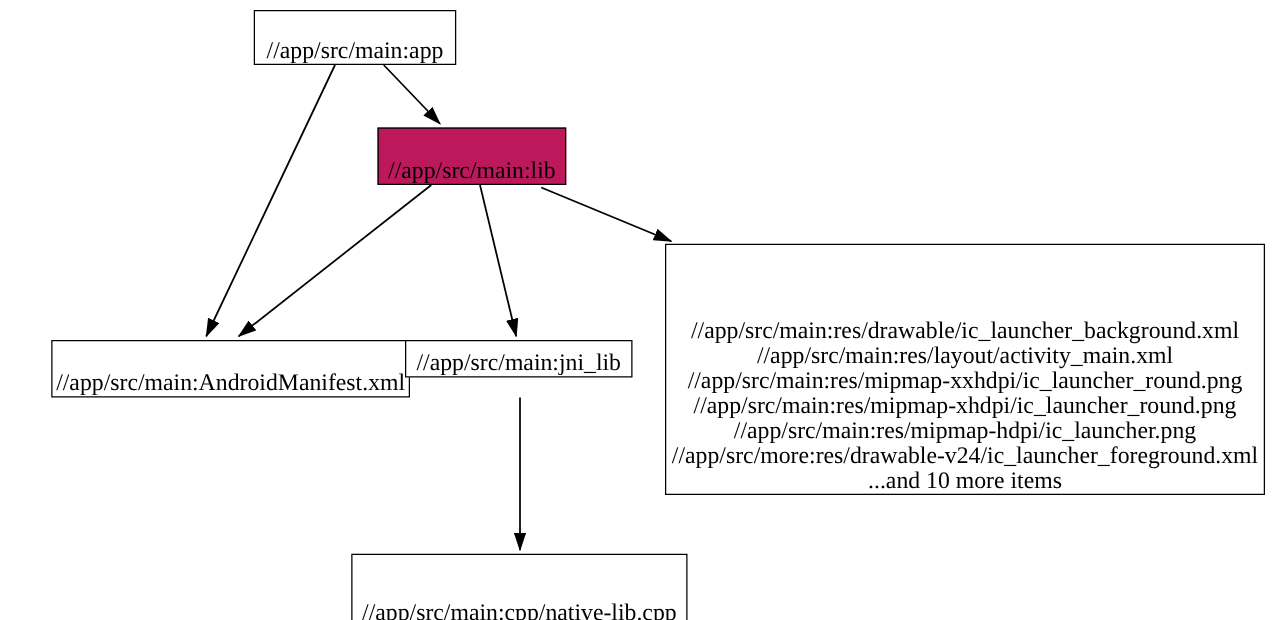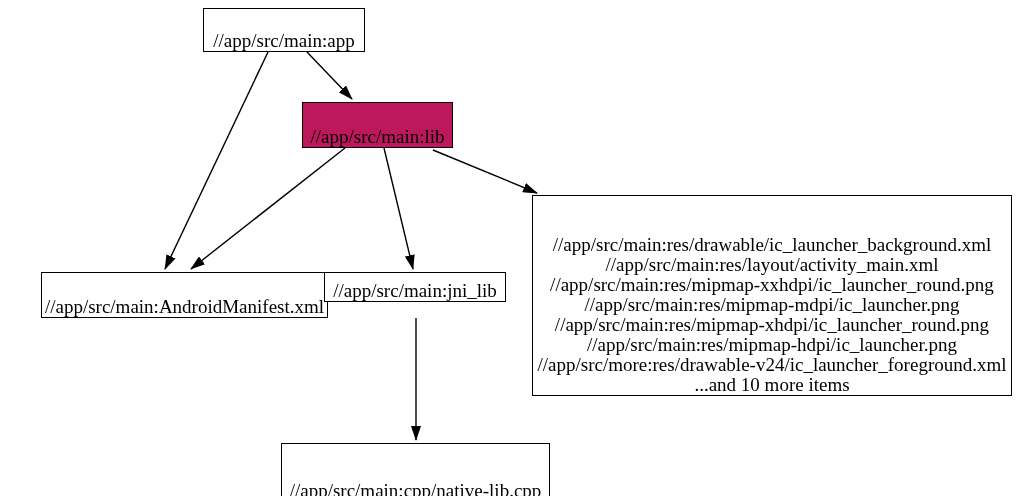--- a/index.html
+++ b/index.html
@@ -70,21 +70,20 @@
       <div class="node" style="left: 5px; top: 272px; width: 287px; height: 46px; border-color: rgb(0, 0, 0); background: rgb(255, 255, 255); color: rgb(0, 0, 0); margin-left: 36px;">
         <span class="line">//app/src/main:AndroidManifest.xml</span>
       </div>
       <div class="node" style="left: 324px; top: 272px; width: 182px; height: 30px; border-color: rgb(0, 0, 0); background: rgb(255, 255, 255); color: rgb(0, 0, 0);">
         <span class="line">//app/src/main:jni_lib</span>
       </div>
       <div class="node" style="left: 532px; top: 195px; width: 480px; height: 201px; border-color: rgb(0, 0, 0); background: rgb(255, 255, 255); color: rgb(0, 0, 0);">
         <span class="line">//app/src/main:res/drawable/ic_launcher_background.xml</span>
         <span class="line">//app/src/main:res/layout/activity_main.xml</span>
         <span class="line">//app/src/main:res/mipmap-xxhdpi/ic_launcher_round.png</span>
-        <span class="line">//app/src/main:res/mipmap-mdpi/ic_launcher.png</span>
         <span class="line">//app/src/main:res/mipmap-xhdpi/ic_launcher_round.png</span>
         <span class="line">//app/src/main:res/mipmap-hdpi/ic_launcher.png</span>
         <span class="line">//app/src/more:res/drawable-v24/ic_launcher_foreground.xml</span>
         <span class="line">...and 10 more items</span>
       </div>
       <div class="node" style="left: 281px; top: 443px; width: 269px; height: 59px; border-color: rgb(0, 0, 0); background: rgb(255, 255, 255); color: rgb(0, 0, 0);">
         <span class="line">//app/src/main:cpp/native-lib.cpp</span>
       </div>
     </div>
 </div>

